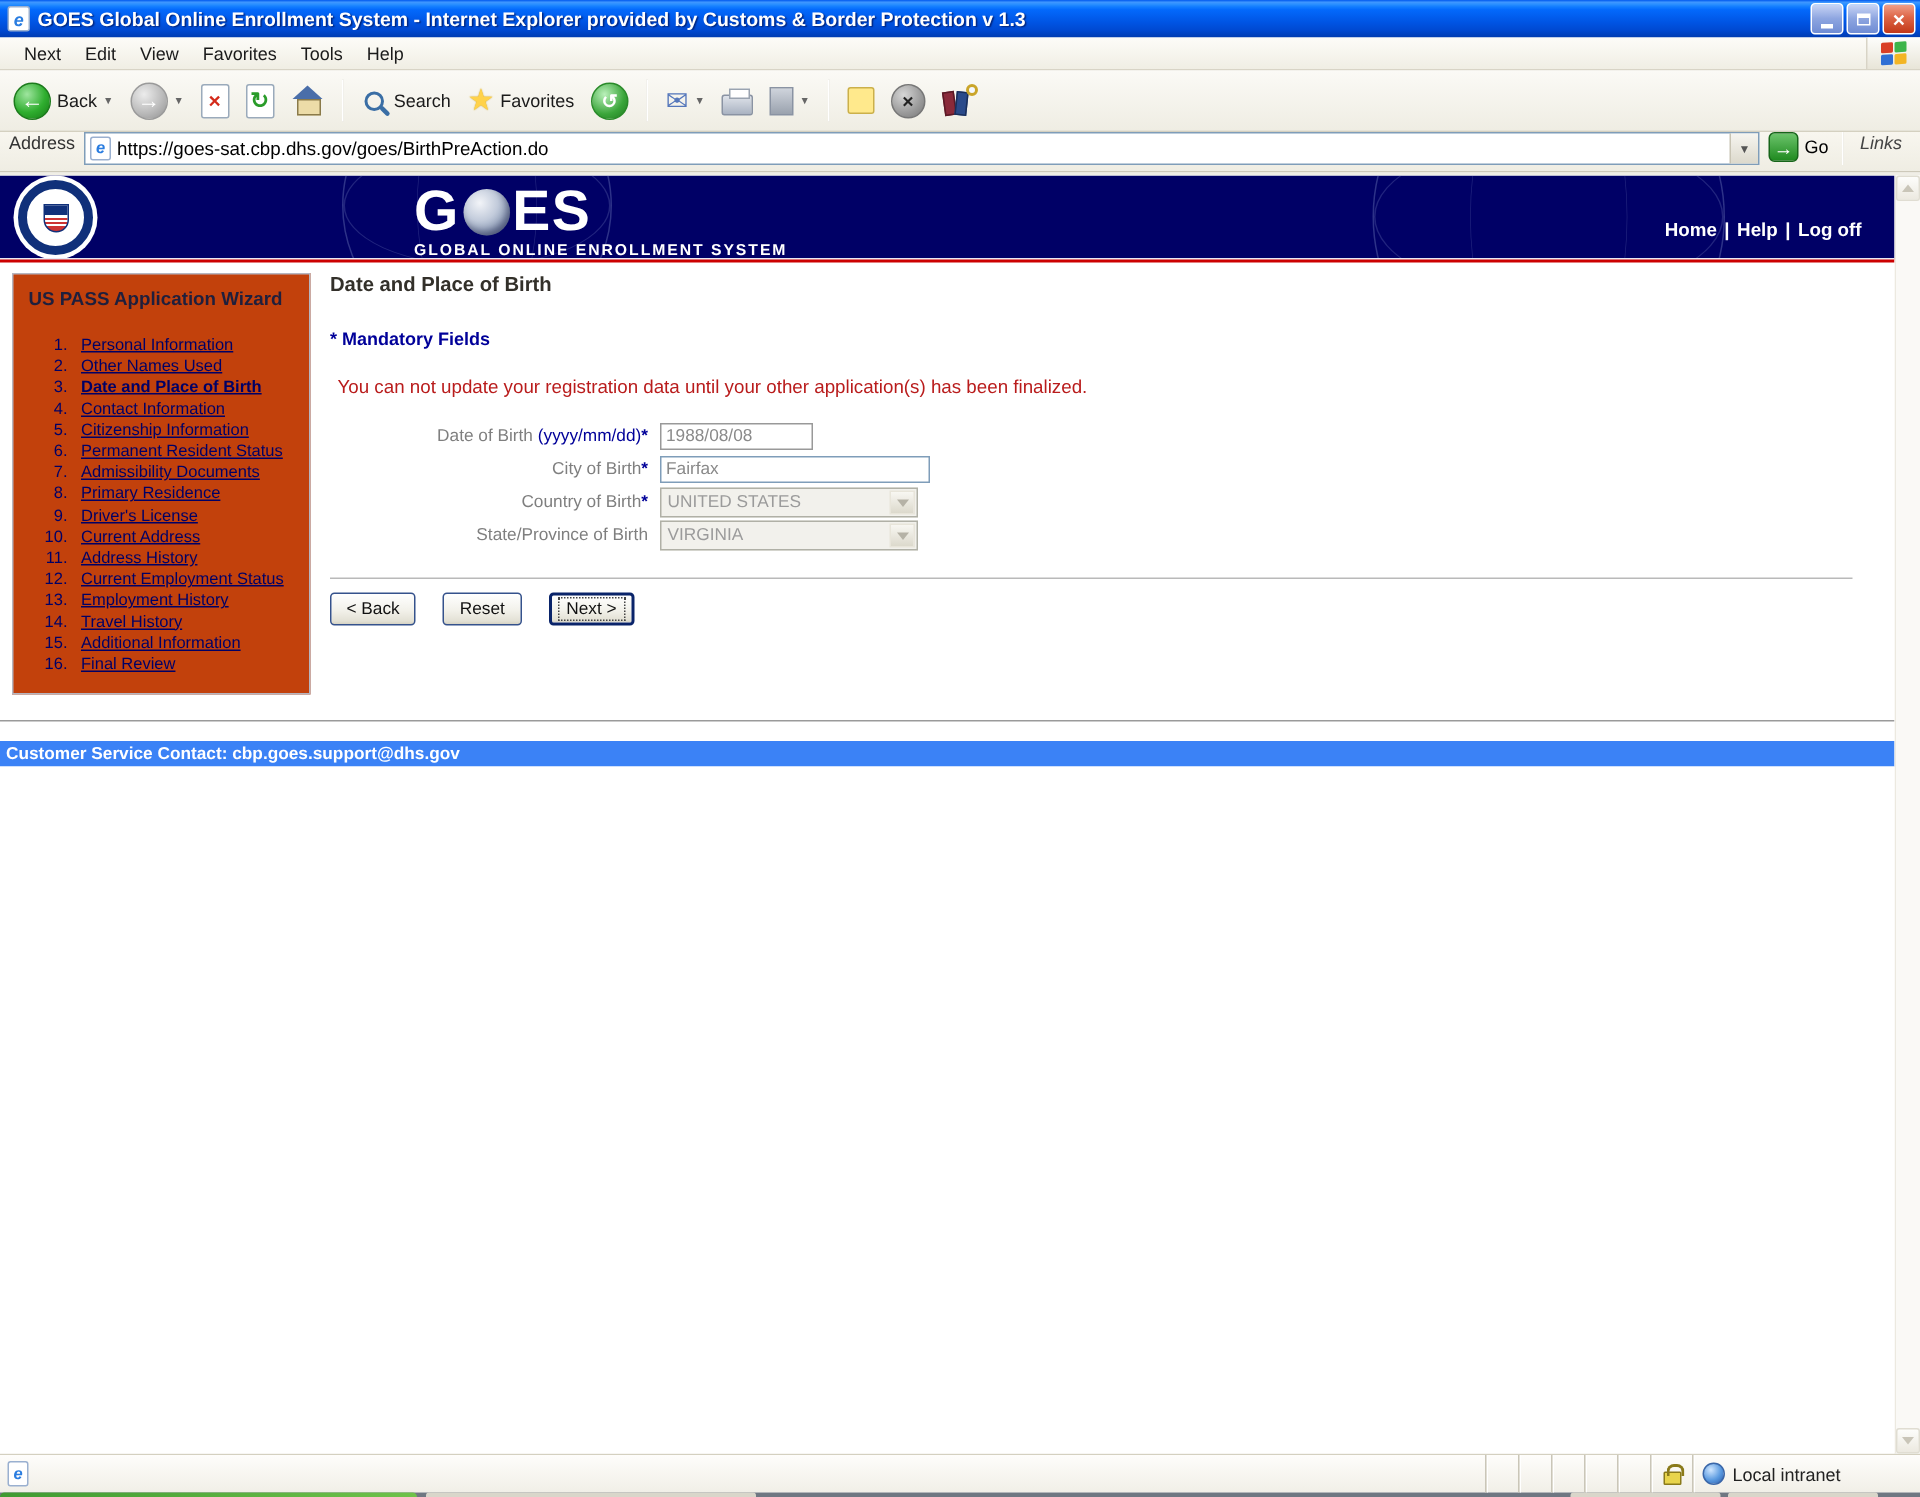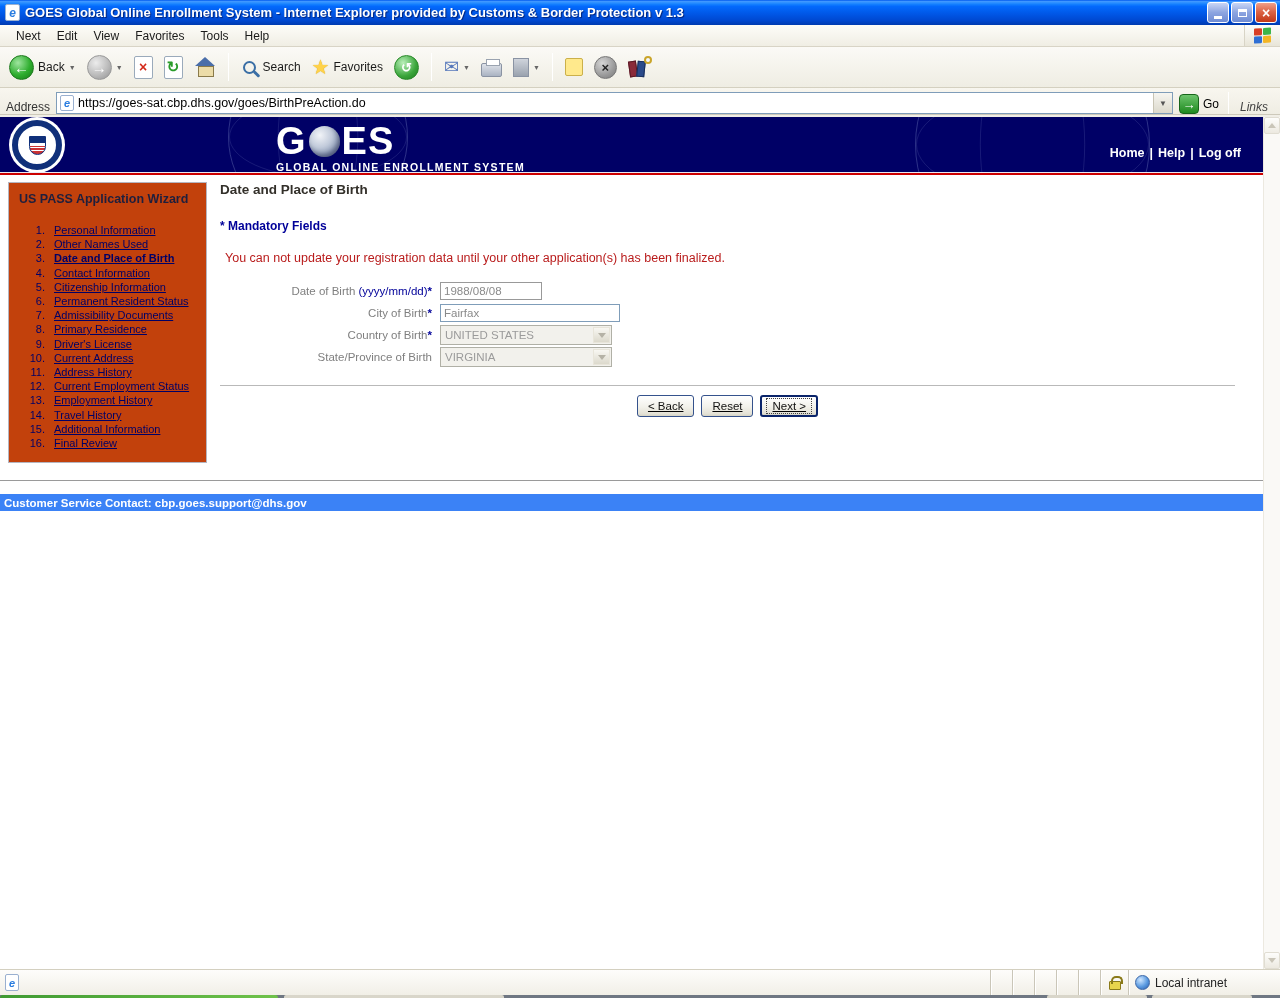--- a/index.html
+++ b/index.html
@@ -56,21 +56,21 @@
   .printer::before { content:""; position:absolute; left:4px; top:-5px; width:12px; height:5px; background:#fff; border:1px solid #9aa3b0; }
   .graypage { width:16px; height:19px; background:linear-gradient(#cfd4dc,#9aa2ae); border:1px solid #8a93a3; }
   .stickynote { width:18px; height:18px; background:#ffe98c; border:1px solid #cbb04a; border-radius:2px; }
   .research { position:relative; width:24px; height:22px; }
   .research .bk1 { position:absolute; left:1px; bottom:1px; width:8px; height:16px; background:#8a2a3a; border:1px solid #5a1a26; transform:rotate(-8deg); }
   .research .bk2 { position:absolute; left:9px; bottom:1px; width:8px; height:16px; background:#2a4a8a; border:1px solid #1a2f5a; transform:rotate(6deg); }
   .research .mg  { position:absolute; right:0; top:0; width:8px; height:8px; border:2px solid #caa52a; border-radius:50%; background:#f4f8ff; }
   .tsep { width:1px; height:28px; background:#d0ccbe; border-right:1px solid #fff; margin:0 4px; }
 
   
-  .addressbar { height:27px; display:flex; align-items:flex-end; padding:0 4px 0 6px;
+  .addressbar { height:27px; display:flex; align-items:flex-start; padding:0 4px 16px 6px;
     background:linear-gradient(180deg,#f8f6ef,#efede3); border-bottom:1px solid #cdc9ba; font-size:12px; }
   .addr-label { color:#333; margin-right:6px; }
   .addr-input { flex:1; height:22px; background:#fff; border:1px solid #7f9db9; display:flex; align-items:center; padding-left:3px; position:relative; }
   .mini-ie { width:14px; height:16px; background:#fff; border:1px solid #9ab0d0; border-radius:2px; display:grid; place-items:center;
     color:#2a7de0; font-weight:bold; font-size:11px; font-style:italic; margin-right:4px; }
   .addr-url { font-size:12.5px; color:#000; flex:1; }
   .addr-dd { width:19px; height:20px; background:linear-gradient(180deg,#f6f5f0,#dcd9cc); border-left:1px solid #c8c4b4; display:grid; place-items:center; font-size:8px; color:#555; }
   .gobtn { display:flex; align-items:center; gap:4px; margin:0 6px; }
   .goarrow { width:20px; height:20px; border-radius:4px; background:linear-gradient(180deg,#6cc46c,#1f8a1f); border:1px solid #17651a;
     display:grid; place-items:center; color:#fff; font-weight:bold; font-size:13px; }
@@ -129,21 +129,21 @@
   .fctrl { margin-left:8px; display:flex; align-items:center; }
   input.fld { height:18px; border:1px solid #999; font-size:11.5px; color:#8a8a8a; padding:1px 3px; background:#fff; font-family:"Liberation Sans",sans-serif; }
   input.fld.date { width:102px; }
   input.fld.city { width:180px; border-color:#7f9db9; }
   .fselect { width:172px; height:20px; border:1px solid #b0b0a6; background:#f2f1ec; color:#9b9b9b; font-size:11.5px;
     display:flex; align-items:center; padding-left:4px; position:relative; }
   .sel-arrow { position:absolute; right:1px; top:1px; bottom:1px; width:17px; background:linear-gradient(180deg,#f8f7f2,#dcd9cc);
     border:1px solid #e8e5da; display:grid; place-items:center; }
   .sel-tri { width:0; height:0; border-left:4px solid transparent; border-right:4px solid transparent; border-top:5px solid #b5b2a6; }
   .rule { margin:17px 28px 0 0; border-top:1px solid #b9b9b9; }
-  .btn-row { margin-top:9px; margin-right:28px; display:flex; justify-content:center; gap:7px;text-decoration:underline; }
+  .btn-row { margin-top:9px; margin-right:28px; display:flex; gap:18px; }
   .xp-btn { height:22px; padding:0 10px; font-size:11.5px; color:#111; cursor:pointer;
     background:linear-gradient(180deg,#fff,#f2f1ea 55%,#e3e1d5 90%,#d6d3c4);
     border:1px solid #35528c; border-radius:3px; display:inline-flex; align-items:center; justify-content:center; font-family:"Liberation Sans",sans-serif; }
   .xp-btn.next { border:2px solid #0a246a; padding:0 4px; }
   .xp-btn.next .focus { border:1px dotted #444; padding:1px 5px; }
 
   .pre-footer-rule { border-top:1px solid #9a9a9a; flex:0 0 auto; }
   .footer-gap { height:13px; flex:0 0 auto; }
   .footer-bar { height:17px; background:#3b82f6; color:#fff; font-weight:bold; font-size:11.5px; display:flex; align-items:center; padding-left:4px; flex:0 0 auto; }
   .page-rest { flex:1; background:#fff; }

